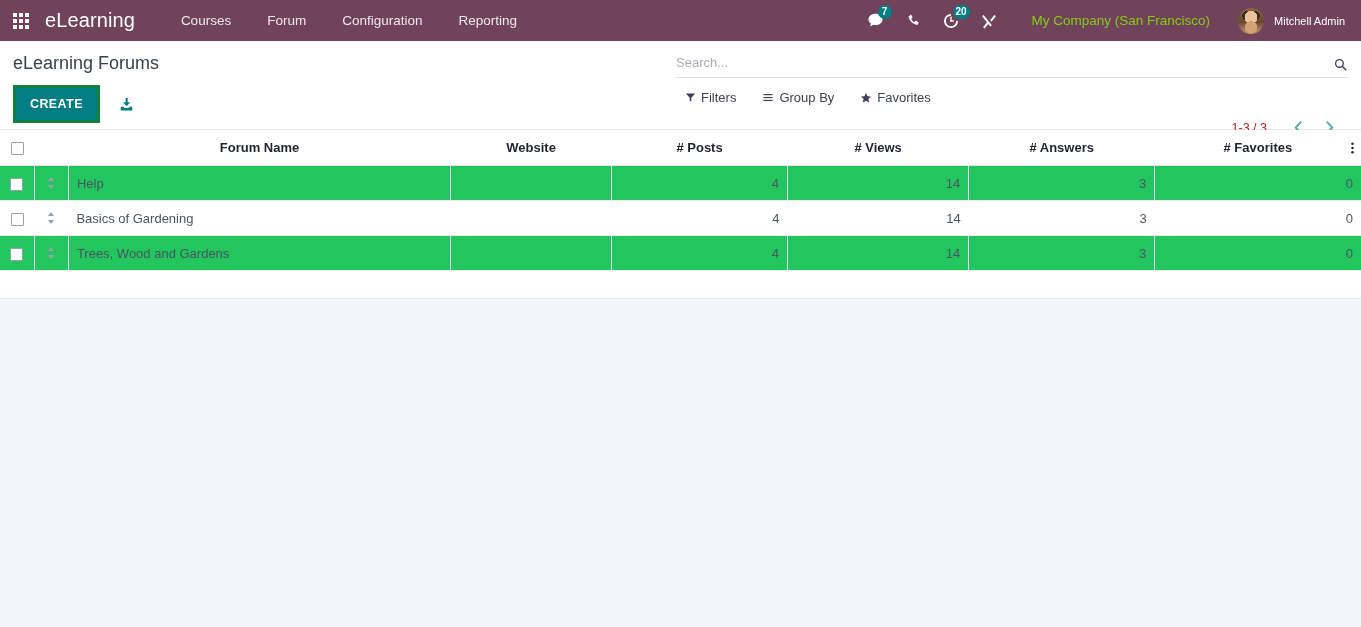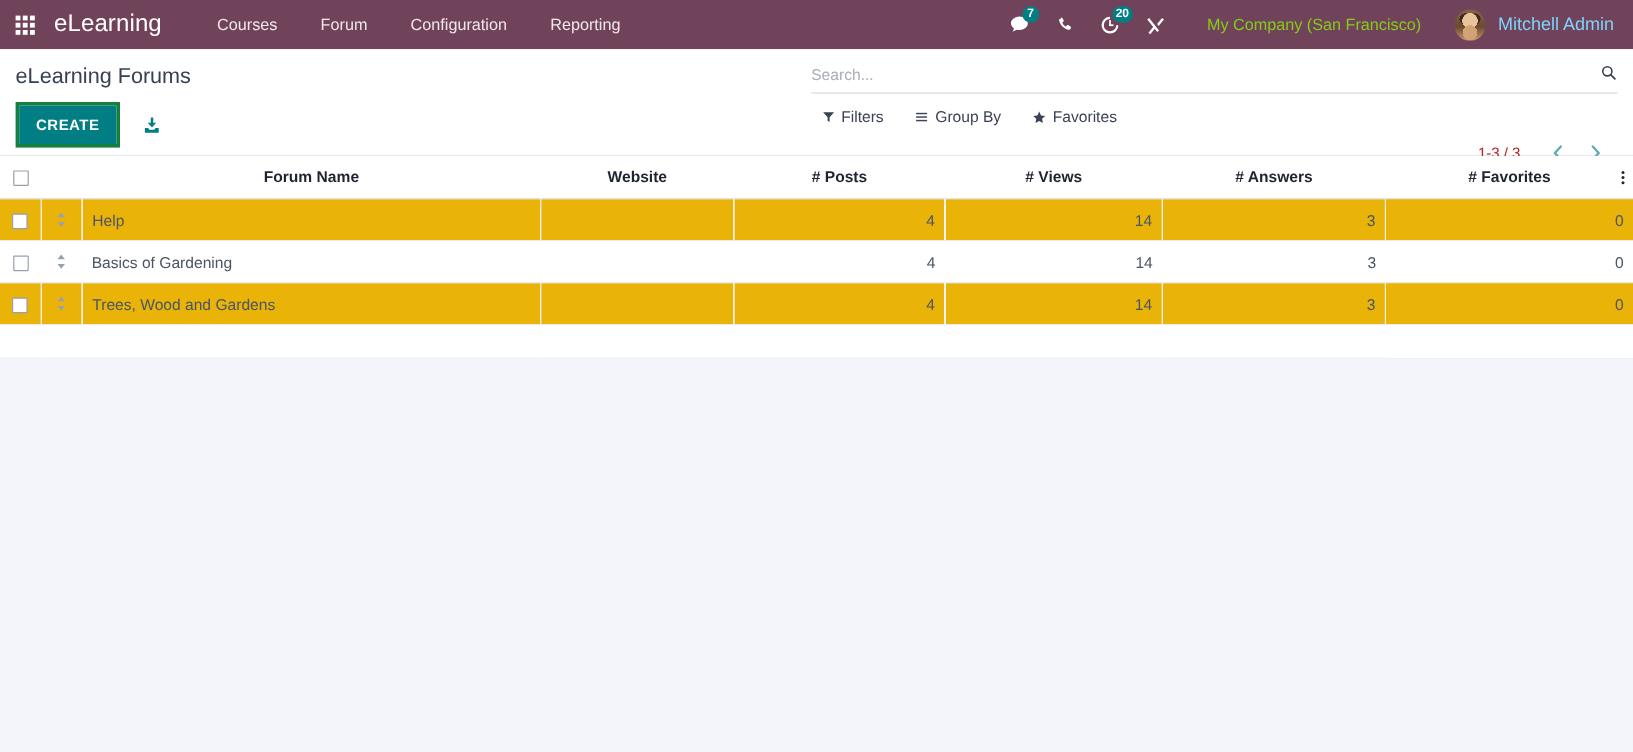--- a/index.html
+++ b/index.html
@@ -109,21 +109,21 @@
     margin-right: 10px;
     background:
       radial-gradient(circle at 50% 74%, #d2a274 0 26%, transparent 27%),
       radial-gradient(circle at 50% 36%, #e8c39b 0 30%, transparent 31%),
       radial-gradient(circle at 34% 30%, #3a2a22 0 18%, transparent 19%),
       radial-gradient(circle at 66% 30%, #3a2a22 0 18%, transparent 19%),
       linear-gradient(#8a6342, #6a4a30 55%, #c79a6e);
     overflow: hidden;
     flex: none;
   }
-  .user-name { font-size: 15px; color: #7dd3fc; }
+  .user-name { font-size: 11px; color: #ffffff; }
 
   
   .control-panel {
     background: #ffffff;
     border-bottom: 1px solid #e7e9ed;
     position: relative;
     height: 89px;
   }
   .cp-title {
     position: absolute;
@@ -165,21 +165,21 @@
 
   
   .search-area {
     position: absolute;
     left: 676px;
     top: 12px;
     width: 672px;
   }
   .search-row {
     display: flex;
-    align-items: flex-start;
+    align-items: flex-end;
     border-bottom: 1px solid #d8dadd;
     padding-bottom: 5px;
   }
   .search-input {
     flex: 1;
     border: none;
     outline: none;
     font-size: 13px;
     color: #3b4254;
     font-family: "Liberation Sans", sans-serif;
@@ -266,21 +266,21 @@
   }
 
   table.o-list tbody td {
     padding: 9px 8px;
     border-bottom: 1px solid #e9ebee;
     color: #4b5563;
     white-space: nowrap;
     overflow: hidden;
     text-overflow: ellipsis;
   }
-  tr.striped td { background: #eab308; border-left: 1px solid #ededf0; }
+  tr.striped td { background: #22c55e; border-left: 1px solid #ededf0; }
   tr.striped td.c-check { border-left: none; }
   tr.plain td { background: #ffffff; }
 
   .chk {
     width: 13px; height: 13px;
     border: 1px solid #9aa0ab;
     background: #ffffff;
     display: inline-block;
     vertical-align: middle;
     border-radius: 1px;

